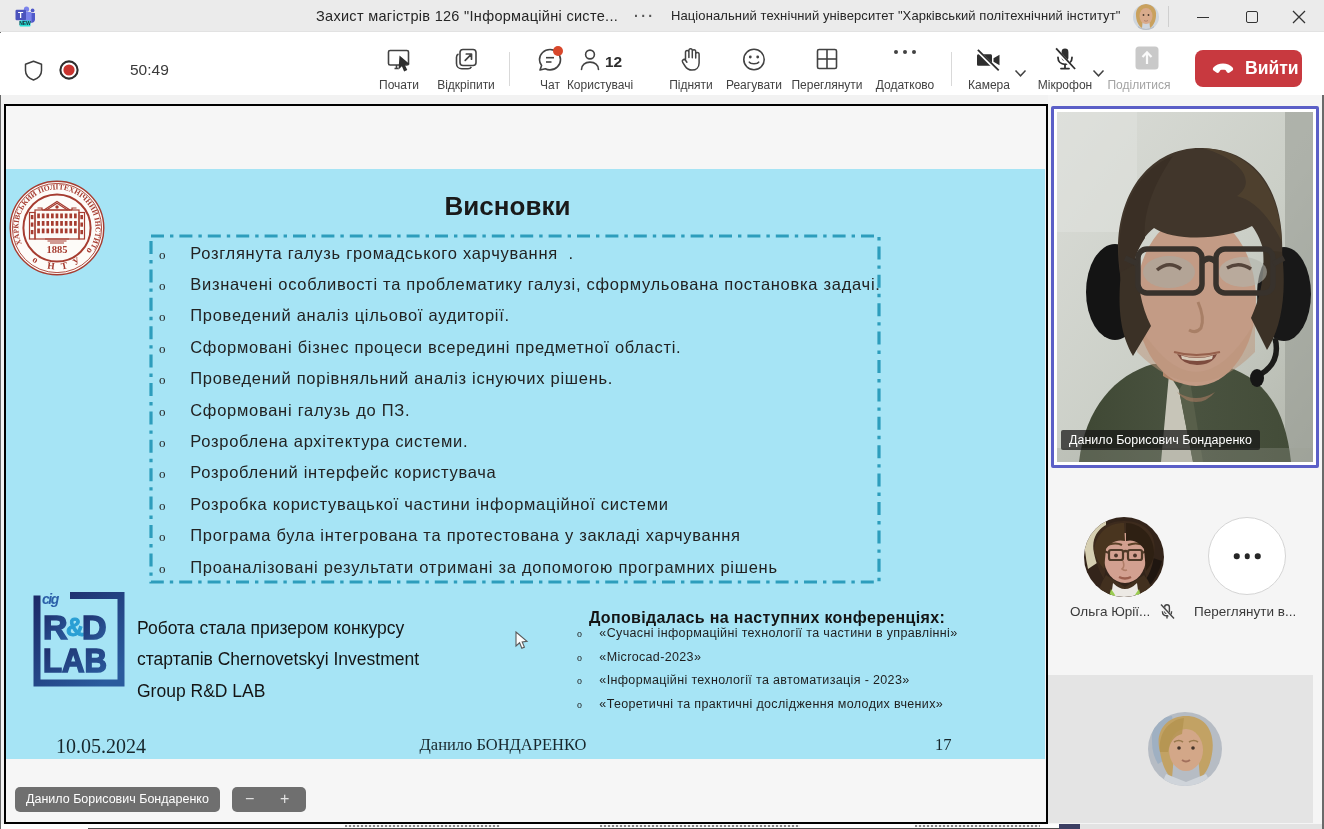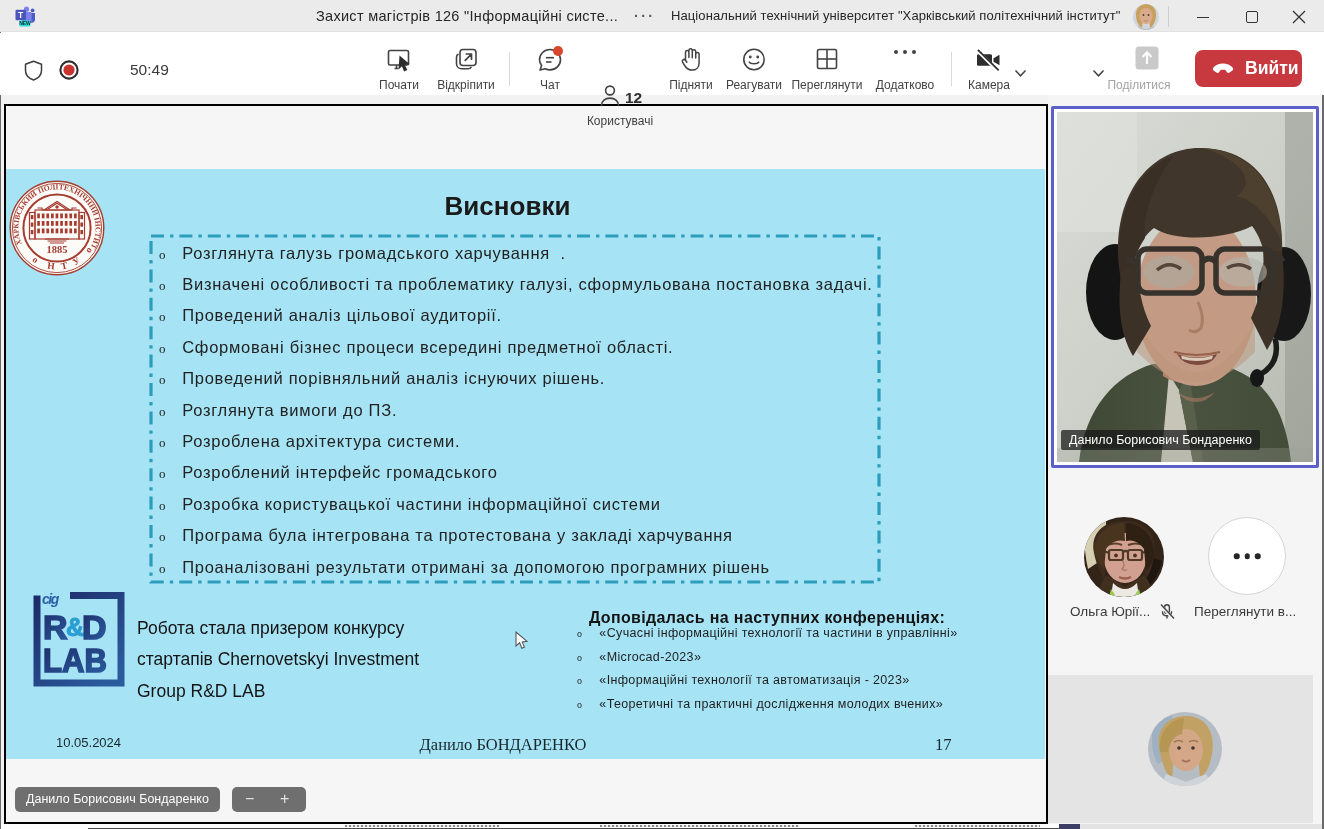--- a/index.html
+++ b/index.html
@@ -14,21 +14,21 @@
   
   #toolbar { position:absolute; left:0; top:33px; width:1324px; height:62px; background:#fff; }
   .tbtn { position:absolute; top:0; width:90px; height:62px; text-align:center; }
   .tbtn .ic { position:absolute; left:50%; top:13px; transform:translateX(-50%); }
   .tbtn .lbl { position:absolute; left:50%; transform:translateX(-50%); top:45px;
     font-size:12px; color:#424242; white-space:nowrap; }
   .vsep { position:absolute; top:19px; width:1px; height:34px; background:#d9d9d9; }
   #bullets s, #confs s { text-decoration:none; font-family:"Liberation Serif",serif; }
   #bullets s { font-size:13px; margin-right:13px; }
   #bullets > div { height:31.42px; }
-  #bullets s + span { margin-left:0; }
+  #bullets s + span { margin-left:8px; }
   #bullets > div > span { position:relative; left:3px; }
   #confs s { font-size:10px; margin-right:17px; }
   
   #stage { position:absolute; left:4px; top:104px; width:1044px; height:720px;
     background:#f6f6f6; border:2.5px solid #000; }
   #slide { position:absolute; left:0px; top:63px; width:1039px; height:590px;
     background:#a6e4f5; }
   #belowbar { position:absolute; left:0; top:95px; width:1324px; height:734px; background:#f2f2f2; }
   
   #sidebar { position:absolute; left:1048px; top:95px; width:276px; height:734px; background:#f5f5f5; }
@@ -111,23 +111,23 @@
     <svg class="abs" style="left:142px; top:64px;" width="736" height="352">
       <rect x="3" y="3" width="728" height="346" fill="none" stroke="#2d9dbc" stroke-width="3.2" stroke-dasharray="13 6 3.4 6"></rect>
     </svg>
     <div id="bullets" class="abs" style="left:153px; top:68.5px; line-height:31.4px;
       font-size:16.5px; color:#222; letter-spacing:0.72px;">
       <div><s>o</s><span>Розглянута галузь громадського харчування&nbsp; .</span></div>
       <div><s>o</s><span>Визначені особливості та проблематику галузі, сформульована постановка задачі.</span></div>
       <div><s>o</s><span>Проведений аналіз цільової аудиторії.</span></div>
       <div><s>o</s><span>Сформовані бізнес процеси всередині предметної області.</span></div>
       <div><s>o</s><span>Проведений порівняльний аналіз існуючих рішень.</span></div>
-      <div><s>o</s><span>Розглянута вимоги до ПЗ.</span></div>
+      <div><s>o</s><span>Сформовані галузь до ПЗ.</span></div>
       <div><s>o</s><span>Розроблена архітектура системи.</span></div>
-      <div><s>o</s><span>Розроблений інтерфейс громадського</span></div>
+      <div><s>o</s><span>Розроблений інтерфейс користувача</span></div>
       <div><s>o</s><span>Розробка користувацької частини інформаційної системи</span></div>
       <div><s>o</s><span>Програма була інтегрована та протестована у закладі харчування</span></div>
       <div><s>o</s><span>Проаналізовані результати отримані за допомогою програмних рішень</span></div>
     </div>
 
     <div id="rdlab" class="abs" style="left:24px; top:423px;">
       <svg width="95" height="95" viewBox="0 0 95 95">
         <defs>
           <linearGradient id="rdg" x1="0" y1="0" x2="0.8" y2="1">
             <stop offset="0" stop-color="#1d2a68"></stop>
@@ -152,22 +152,22 @@
       <div><s>o</s><span>«Сучасні інформаційні технології та частини в управлінні»</span></div>
       <div><s>o</s><span>«Microcad-2023»</span></div>
       <div><s>o</s><span>«Інформаційні технології та автоматизація - 2023»</span></div>
       <div><s>o</s><span>«Теоретичні та практичні дослідження молодих вчених»</span></div>
     </div>
 
     <svg class="abs" style="left:509px; top:462px;" width="14" height="20" viewBox="0 0 14 20">
       <path d="M1 1 L1 15 L4.6 11.8 L6.8 17.2 L9.4 16.1 L7.2 10.9 L12 10.4 Z" fill="#fdfdfd" stroke="#5a5a5a" stroke-width="1.1"></path>
     </svg>
 
-    <div class="abs" style="left:50px; top:566px; font-family:Liberation Sans, sans-serif;
-      font-size:13px; color:#17272c;">10.05.2024</div>
+    <div class="abs" style="left:50px; top:566px; font-family:Liberation Serif, serif;
+      font-size:20px; color:#17272c;">10.05.2024</div>
     <div class="abs" style="left:0; width:994px; top:566px; text-align:center;
       font-family:'Liberation Serif',serif; font-size:16.5px; color:#17272c;">Данило БОНДАРЕНКО</div>
     <div class="abs" style="left:929px; top:566px; font-family:'Liberation Serif',serif;
       font-size:16.5px; color:#17272c;">17</div>
   </div>
 
   <div class="abs" style="left:9px; top:681px; height:25px; background:#6f6f6f; border-radius:5px;
     color:#fff; font-size:12.5px; line-height:25px; padding:0 11px;">Данило Борисович Бондаренко</div>
   <div class="abs" style="left:226px; top:681px; width:74px; height:25px; background:#6f6f6f;
     border-radius:5px; color:#e3e3e3;">
@@ -383,21 +383,21 @@
   <div class="vsep" style="left:509px;"></div>
   <div class="tbtn" style="left:505px;text-align:center;">
     <svg class="ic" width="28" height="28" viewBox="0 0 28 28">
       <path d="M14 3.5 C19.8 3.5 24.5 8 24.5 13.7 C24.5 19.4 19.8 23.9 14 23.9 C12.3 23.9 10.7 23.5 9.3 22.8 L4 24 L5.6 19.5 C4.3 17.8 3.5 15.8 3.5 13.7 C3.5 8 8.2 3.5 14 3.5 Z" fill="none" stroke="#424242" stroke-width="1.6" stroke-linejoin="round"></path>
       <line x1="10" y1="11.7" x2="18" y2="11.7" stroke="#424242" stroke-width="1.6"></line>
       <line x1="10" y1="16" x2="15.5" y2="16" stroke="#424242" stroke-width="1.6"></line>
     </svg>
     <div class="lbl">Чат</div>
     <div class="abs" style="left:48px; top:13px; width:10px; height:10px; border-radius:50%; background:#d8472b;"></div>
   </div>
-  <div class="tbtn" style="left:565px; width:110px;margin-top:36px;">
+  <div class="tbtn" style="left:545px; width:110px;">
     <svg class="ic" style="transform:none; left:33px;" width="24" height="27" viewBox="0 0 24 27">
       <circle cx="12" cy="8.5" r="4.4" fill="none" stroke="#424242" stroke-width="1.6"></circle>
       <path d="M3.5 23.5 C3.5 18.9 7.2 16.1 12 16.1 C16.8 16.1 20.5 18.9 20.5 23.5" fill="none" stroke="#424242" stroke-width="1.6" stroke-linecap="round"></path>
     </svg>
     <div class="abs" style="left:60px; top:20px; font-size:15.5px; font-weight:bold; color:#2e2e2e;">12</div>
     <div class="lbl">Користувачі</div>
   </div>
   <div class="tbtn" style="left:646px;">
     <svg class="ic" width="26" height="27" viewBox="0 0 26 27">
       <path d="M7.5 13.5 V6.2 C7.5 5.1 8.2 4.4 9.2 4.4 C10.2 4.4 10.9 5.1 10.9 6.2 V11.5 M10.9 11.5 V4.6 C10.9 3.5 11.6 2.8 12.6 2.8 C13.6 2.8 14.3 3.5 14.3 4.6 V11.5 M14.3 11.8 V5.6 C14.3 4.5 15 3.8 16 3.8 C17 3.8 17.7 4.5 17.7 5.6 V12 M17.7 12 V8.3 C17.7 7.2 18.4 6.5 19.4 6.5 C20.4 6.5 21.1 7.2 21.1 8.3 V16.9 C21.1 21.3 18.2 24.1 14 24.1 C10.5 24.1 8.8 22.8 7 20 L4.7 16.3 C4.1 15.4 4.2 14.4 5 13.8 C5.8 13.2 6.8 13.4 7.5 14.3 L8.9 16.2" fill="none" stroke="#424242" stroke-width="1.5" stroke-linecap="round" stroke-linejoin="round"></path>
@@ -434,20 +434,31 @@
     <svg class="ic" width="30" height="28" viewBox="0 0 30 28">
       <path d="M4.5 8.2 C3.6 8.2 3 8.9 3 9.8 V18.2 C3 19.1 3.6 19.8 4.5 19.8 H16.5 C17.4 19.8 18 19.1 18 18.2 V9.8 C18 8.9 17.4 8.2 16.5 8.2 Z M19.5 12.2 L25.5 8.8 V19.2 L19.5 15.8 Z" fill="#2e2e2e"></path>
       <line x1="3.2" y1="4.4" x2="24" y2="25" stroke="#fff" stroke-width="3.4"></line>
       <line x1="3.9" y1="3.8" x2="24.7" y2="24.4" stroke="#2e2e2e" stroke-width="1.8"></line>
     </svg>
     <div class="lbl">Камера</div>
   </div>
   <svg class="abs" style="left:1014px; top:36px;" width="13" height="9" viewBox="0 0 13 9">
     <path d="M1.5 1.5 L6.5 6.8 L11.5 1.5" fill="none" stroke="#424242" stroke-width="1.5"></path>
   </svg>
+  <div class="tbtn" style="left:1020px;">
+    <svg class="ic" width="26" height="28" viewBox="0 0 26 28">
+      <rect x="9.6" y="2.5" width="6.8" height="12.5" rx="3.4" fill="#2e2e2e"></rect>
+      <path d="M6 11.5 C6 15.6 9 18.3 13 18.3 C17 18.3 20 15.6 20 11.5" fill="none" stroke="#2e2e2e" stroke-width="1.8" stroke-linecap="round"></path>
+      <line x1="13" y1="18.3" x2="13" y2="22" stroke="#2e2e2e" stroke-width="1.8"></line>
+      <line x1="9" y1="22.6" x2="17" y2="22.6" stroke="#2e2e2e" stroke-width="1.8" stroke-linecap="round"></line>
+      <line x1="3.4" y1="3" x2="22.4" y2="23.6" stroke="#fff" stroke-width="3.4"></line>
+      <line x1="4.1" y1="2.4" x2="23.1" y2="23" stroke="#2e2e2e" stroke-width="1.8"></line>
+    </svg>
+    <div class="lbl">Мікрофон</div>
+  </div>
   <svg class="abs" style="left:1092px; top:36px;" width="13" height="9" viewBox="0 0 13 9">
     <path d="M1.5 1.5 L6.5 6.8 L11.5 1.5" fill="none" stroke="#424242" stroke-width="1.5"></path>
   </svg>
   <div class="tbtn" style="left:1094px;">
     <svg class="ic" style="left:41px; transform:none;" width="24" height="24" viewBox="0 0 24 24">
       <rect x="0.5" y="0.5" width="23" height="23" rx="3.5" fill="#c9c9c9"></rect>
       <path d="M12 18 V7 M7.5 11 L12 6.3 L16.5 11" fill="none" stroke="#fafafa" stroke-width="2.2"></path>
     </svg>
     <div class="lbl" style="color:#a3a3a3;">Поділитися</div>
   </div>

